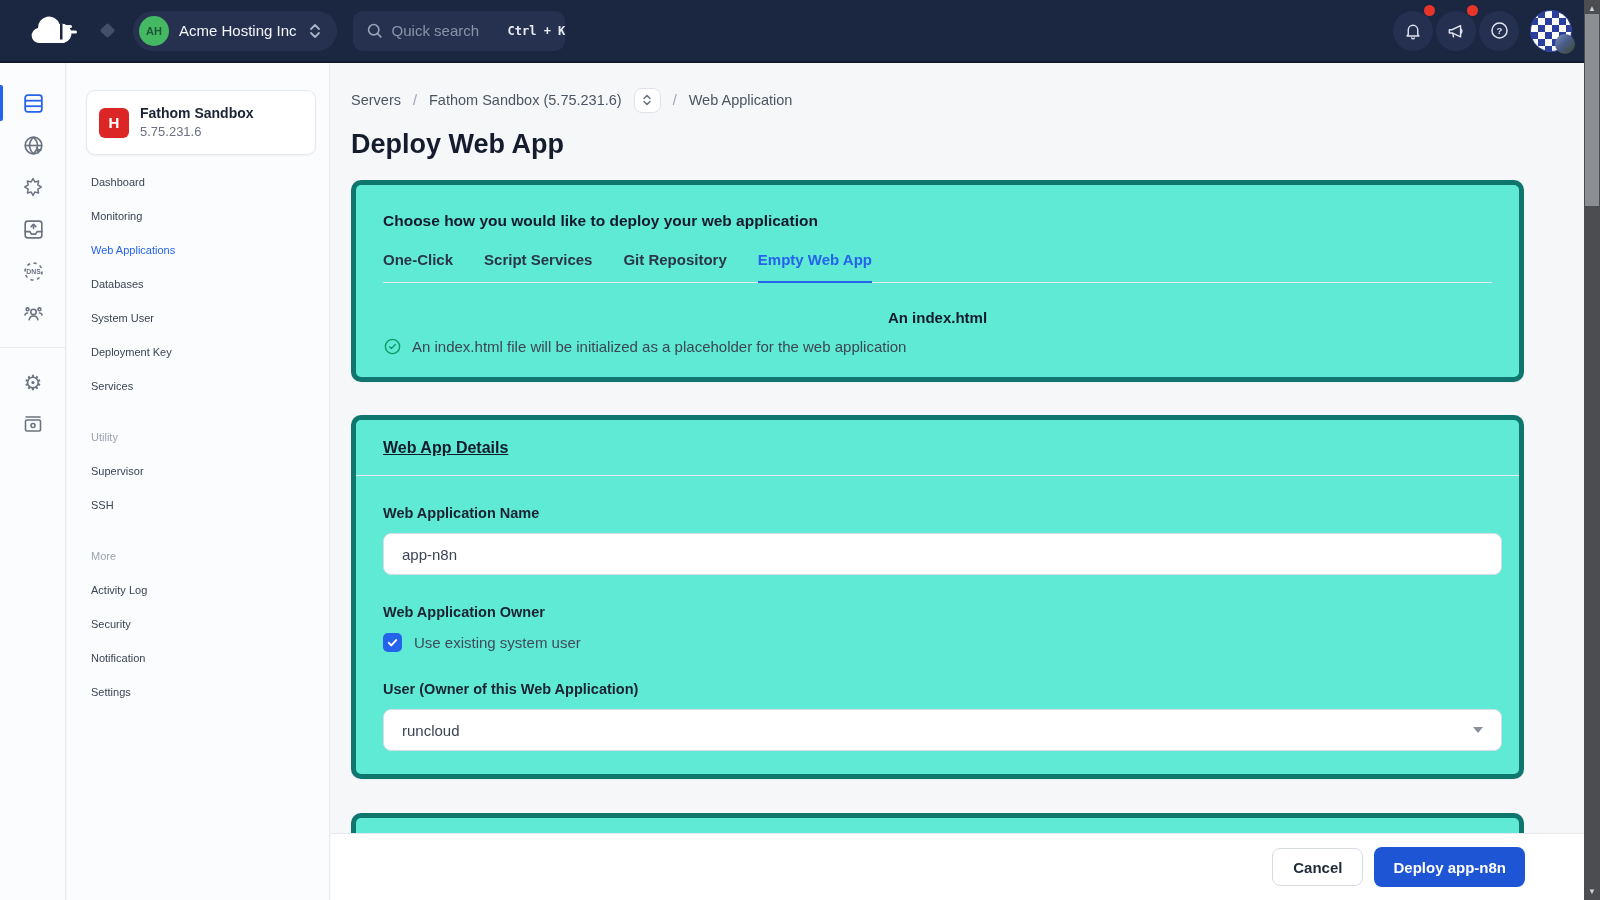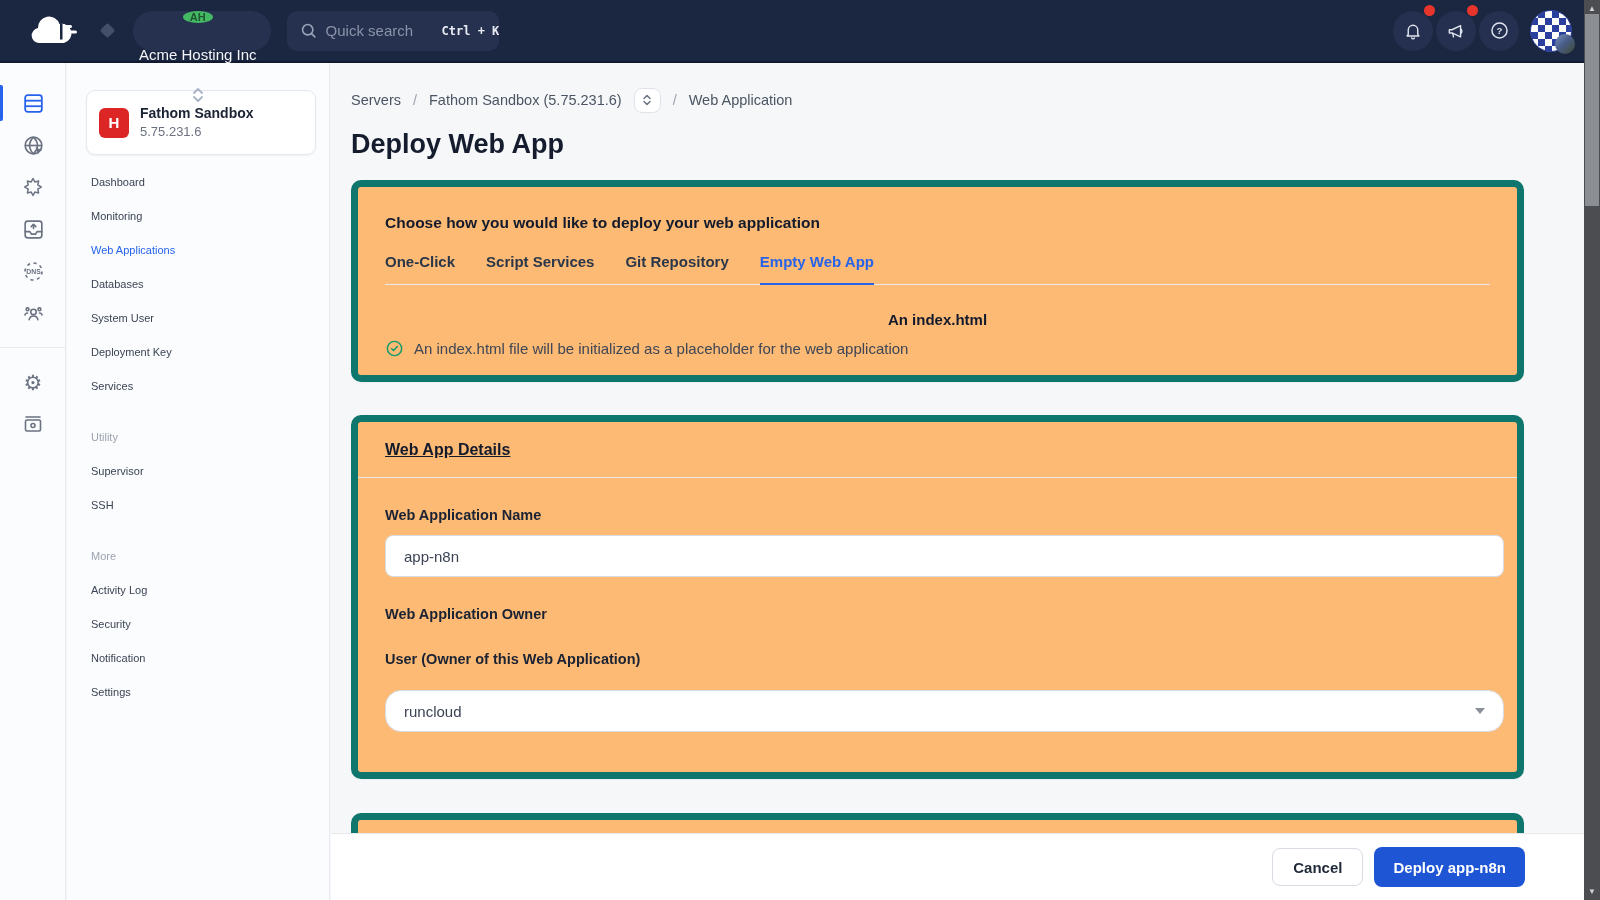--- a/index.html
+++ b/index.html
@@ -19,23 +19,22 @@
     display: flex; align-items: center;
     z-index: 6;
   }
   .logo-wrap { margin-left: 28px; display: flex; align-items: center; }
   .diamond-sep {
     width: 11px; height: 11px; background: #434e68; transform: rotate(45deg);
     margin: 0 20px 0 22px; border-radius: 2px;
   }
   .org-pill {
     height: 40px; background: #263150; border-radius: 20px;
-    display: flex; align-items: center; padding: 0 14px 0 6px; gap: 23px;
+    display: flex; align-items: center; padding: 0 14px 0 6px; gap: 10px;
     cursor: pointer;
-    flex-direction: column;
   }
   .org-avatar {
     width: 30px; height: 30px; border-radius: 50%; background: #45b863;
     color: #1d5632; font-size: 11px; font-weight: bold;
     display: flex; align-items: center; justify-content: center;
   }
   .org-name { color: #f3f5f9; font-size: 15px; }
   .chev-updown { color: #aab2c5; display: flex; }
   .search-pill {
     margin-left: 16px; width: 212px; height: 40px; background: #263150;
@@ -129,21 +128,21 @@
   .crumb { cursor: pointer; }
   .crumb-sep { color: #9ca3af; }
   .crumb-stepper {
     width: 27px; height: 25px; background: #ffffff; border: 1px solid #dfe3e9;
     border-radius: 8px; display: flex; align-items: center; justify-content: center;
     color: #6b7280; cursor: pointer;
   }
   .page-title { margin-top: 16px; font-size: 27px; font-weight: bold; color: #141c2e; }
 
   .card {
-    width: 1173px; background: #fdba74; border: 7px solid #0f766e;
+    width: 1173px; background: #5eead4; border: 5px solid #0f766e;
     border-radius: 10px; box-shadow: 0 1px 2px rgba(16,24,40,.04);
   }
   .card-deploy { margin-top: 20px; height: 202px; padding: 0 27px; }
   .card-heading { margin-top: 27px; font-size: 15.5px; font-weight: bold; color: #121a2c; }
   .tabs { margin-top: 21px; display: flex; gap: 31px; border-bottom: 1px solid #e7e9ee; }
   .tab {
     padding-bottom: 13px; font-size: 15px; font-weight: bold; color: #2b3648;
     cursor: pointer; border-bottom: 2.5px solid transparent; margin-bottom: -1px;
   }
   .tab.active { color: #2563eb; border-bottom-color: #2563eb; }
@@ -165,22 +164,22 @@
     border-radius: 8px; background: #ffffff; font-size: 15px; color: #3b4354;
     padding: 0 18px; outline: none; font-family: inherit; display: block;
   }
   .checkbox-row { margin-top: 13px; display: flex; align-items: center; gap: 12px; }
   .checkbox {
     width: 19px; height: 19px; border-radius: 5px; background: #2563eb;
     display: flex; align-items: center; justify-content: center; cursor: pointer; flex: none;
   }
   .checkbox-label { font-size: 15px; color: #404a5c; cursor: pointer; }
   .select {
-    margin-top: 23px; width: 1119px; height: 42px; border: 1px solid #d7dbe2;
-    border-radius: 16px; background: #ffffff; display: flex; align-items: center;
+    margin-top: 12px; width: 1119px; height: 42px; border: 1px solid #d7dbe2;
+    border-radius: 8px; background: #ffffff; display: flex; align-items: center;
     padding: 0 18px; cursor: pointer; justify-content: space-between;
   }
   .select-value { font-size: 15px; color: #3b4354; }
   .caret-down {
     width: 0; height: 0; border-left: 5px solid transparent;
     border-right: 5px solid transparent; border-top: 6px solid #8a8f99;
   }
   .card-partial { margin-top: 34px; height: 60px; }
 
   
@@ -395,20 +394,28 @@
     </div>
 
     <div class="card card-details">
       <div class="card-details-header">
         <span class="card-details-title">Web App Details</span>
       </div>
       <div class="card-details-body">
         <div class="field-label">Web Application Name</div>
         <input class="text-input" value="app-n8n" style="">
         <div class="field-label">Web Application Owner</div>
+        <div class="checkbox-row">
+          <span class="checkbox">
+            <svg width="13" height="13" viewBox="0 0 16 16" fill="none" stroke="#ffffff" stroke-width="2.4" stroke-linecap="round" stroke-linejoin="round">
+              <path d="M3.5 8.5l3 3 6-6.5"></path>
+            </svg>
+          </span>
+          <span class="checkbox-label">Use existing system user</span>
+        </div>
         <div class="field-label">User (Owner of this Web Application)</div>
         <div class="select">
           <span class="select-value">runcloud</span>
           <span class="caret-down"></span>
         </div>
       </div>
     </div>
 
     <div class="card card-partial"></div>
   </div>

